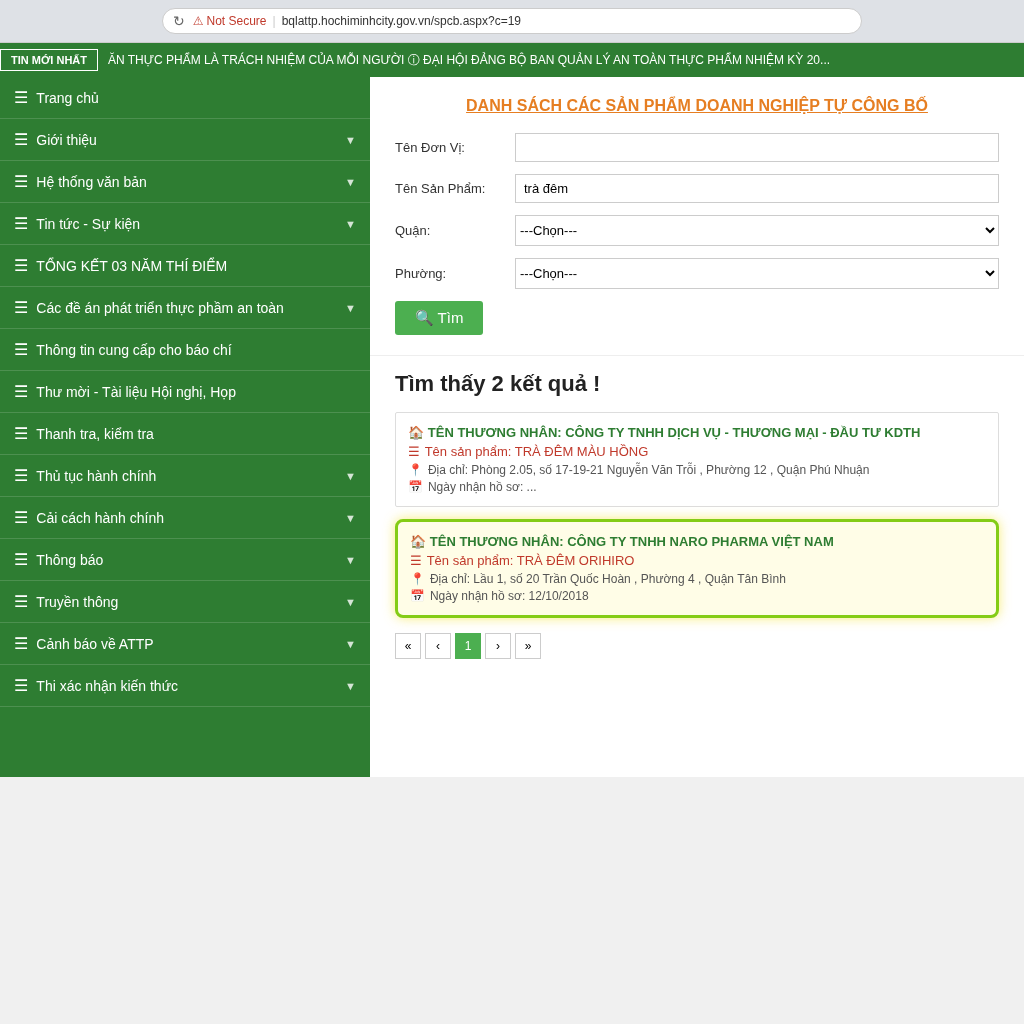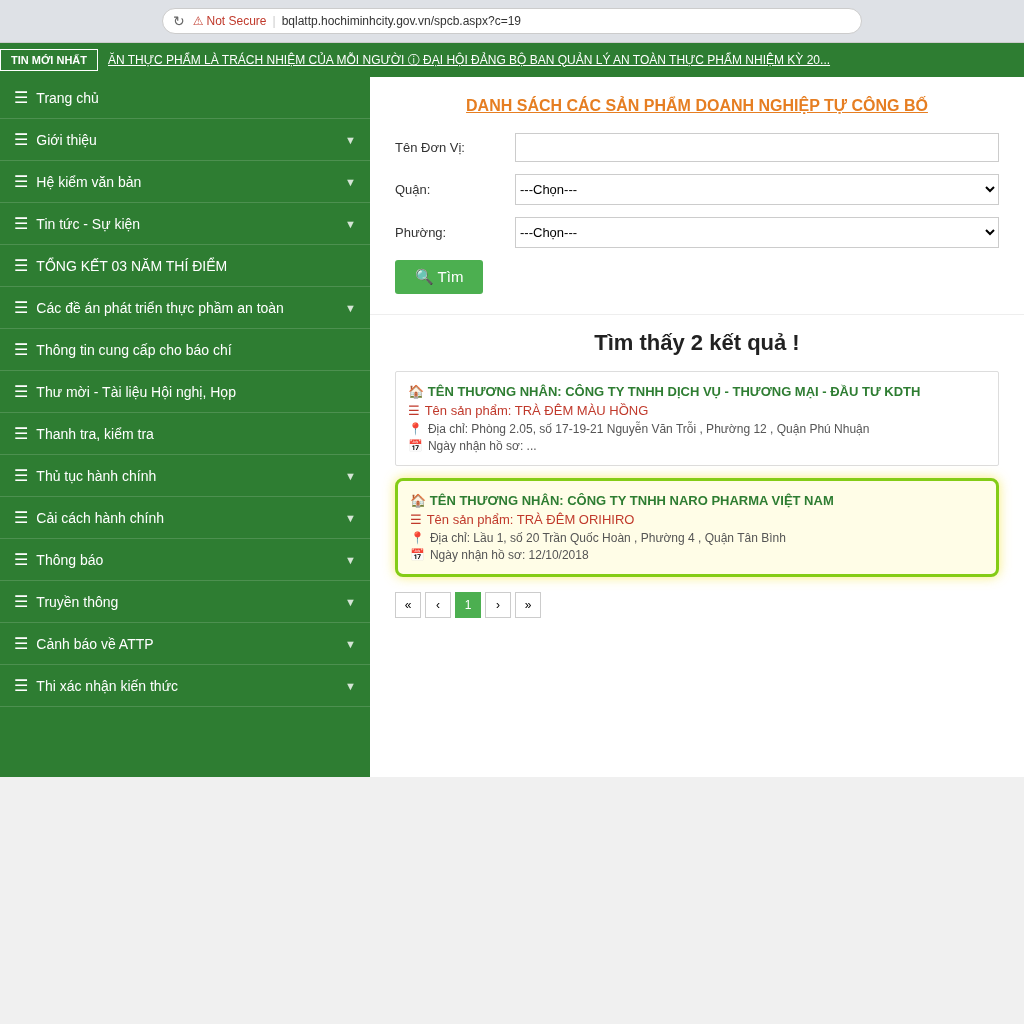--- a/index.html
+++ b/index.html
@@ -66,21 +66,20 @@
       border: 1px solid #fff;
       padding: 4px 10px;
       font-weight: bold;
       font-size: 11px;
       white-space: nowrap;
       margin-right: 10px;
     }
     .ticker-text {
       white-space: nowrap;
       padding-right: 40px;
-      text-decoration: underline;
     }
 
     
     .main-layout {
       display: flex;
       min-height: 700px;
     }
 
     
     .sidebar {
@@ -174,21 +173,20 @@
 
     
     .results-section {
       padding: 15px 25px;
     }
     .results-count {
       font-size: 22px;
       font-weight: bold;
       color: #222;
       margin-bottom: 15px;
-      text-align: center;
     }
 
     
     .result-card {
       border: 1px solid #ddd;
       margin-bottom: 12px;
       padding: 12px;
       border-radius: 2px;
     }
     .result-card.highlighted {
@@ -310,21 +308,21 @@
         <div class="sidebar-item">
     <div class="sidebar-item-left">
       <span class="menu-icon">☰</span>
       <span>Giới thiệu</span>
     </div>
     <span class="chevron">▼</span>
   </div>
         <div class="sidebar-item">
     <div class="sidebar-item-left">
       <span class="menu-icon">☰</span>
-      <span>Hệ kiểm văn bản</span>
+      <span>Hệ thống văn bản</span>
     </div>
     <span class="chevron">▼</span>
   </div>
         <div class="sidebar-item">
     <div class="sidebar-item-left">
       <span class="menu-icon">☰</span>
       <span>Tin tức - Sự kiện</span>
     </div>
     <span class="chevron">▼</span>
   </div>
@@ -410,20 +408,24 @@
     <div class="content-area">
 
       <div class="form-section">
         <div class="form-title">DANH SÁCH CÁC SẢN PHẨM DOANH NGHIỆP TỰ CÔNG BỐ</div>
 
         <div class="form-row">
           <div class="form-label">Tên Đơn Vị:</div>
           <input class="form-input" type="text" value="" style="">
         </div>
 
+        <div class="form-row">
+          <div class="form-label">Tên Sản Phẩm:</div>
+          <input class="form-input" type="text" value="trà đêm" style="">
+        </div>
 
         <div class="form-row">
           <div class="form-label">Quận:</div>
           <select class="form-select">
             <option>---Chọn---</option>
           </select>
         </div>
 
         <div class="form-row">
           <div class="form-label">Phường:</div>

